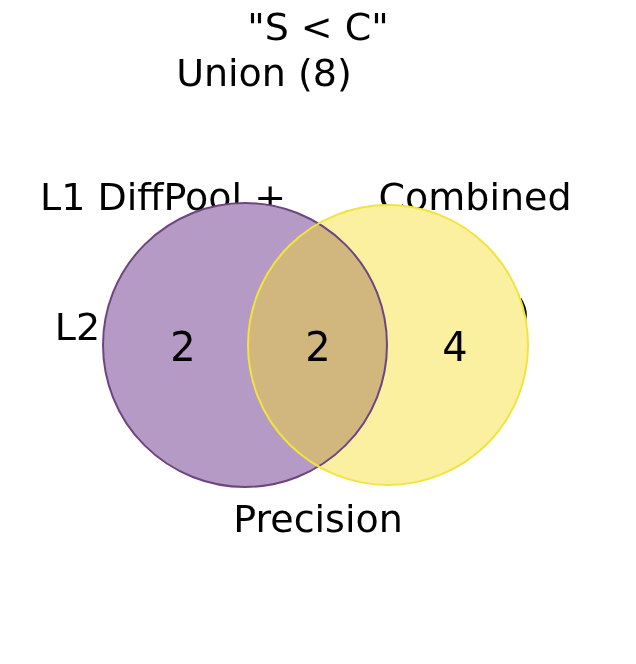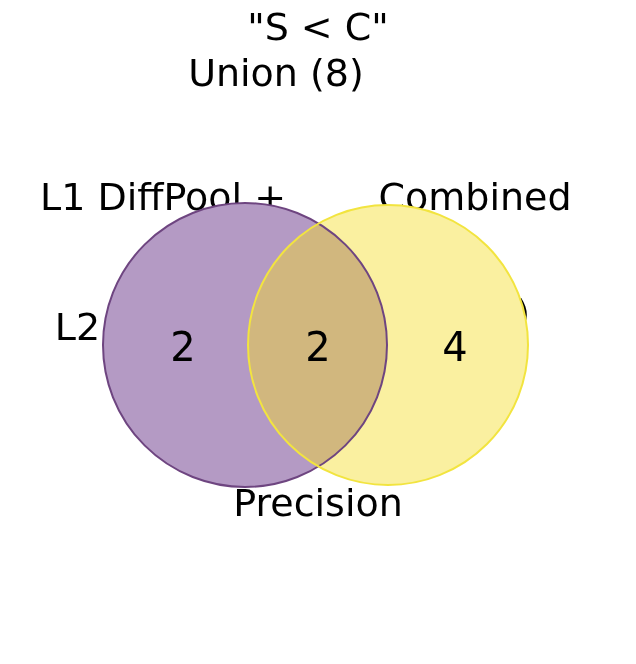--- a/index.html
+++ b/index.html
@@ -34,21 +34,21 @@
   }
 
   
   #title-line-1 {
     left: 0;
     top: 8px;
     width: 636px;
     font-size: 38px;
   }
   #title-line-2 {
-    left: 12px;
+    left: 0;
     top: 54px;
     width: 528px;
     font-size: 38px;
   }
 
   
   #left-set-label {
     left: 8px;
     top: 102px;
     width: 310px;
@@ -81,21 +81,21 @@
     color: #000000;
     line-height: 1;
   }
   #count-left-only  { left: 143px; top: 327px; width: 80px; }
   #count-intersect  { left: 278px; top: 327px; width: 80px; }
   #count-right-only { left: 415px; top: 327px; width: 80px; }
 
   
   #metric-caption {
     left: 0;
-    top: 484px;
+    top: 500px;
     width: 636px;
     font-size: 38px;
   }
 </style>
 </head>
 <body style="background: rgb(255, 255, 255);">
 
 <div id="venn-figure">
 
   <div class="txt" id="title-line-1">"S &lt; C"</div>

